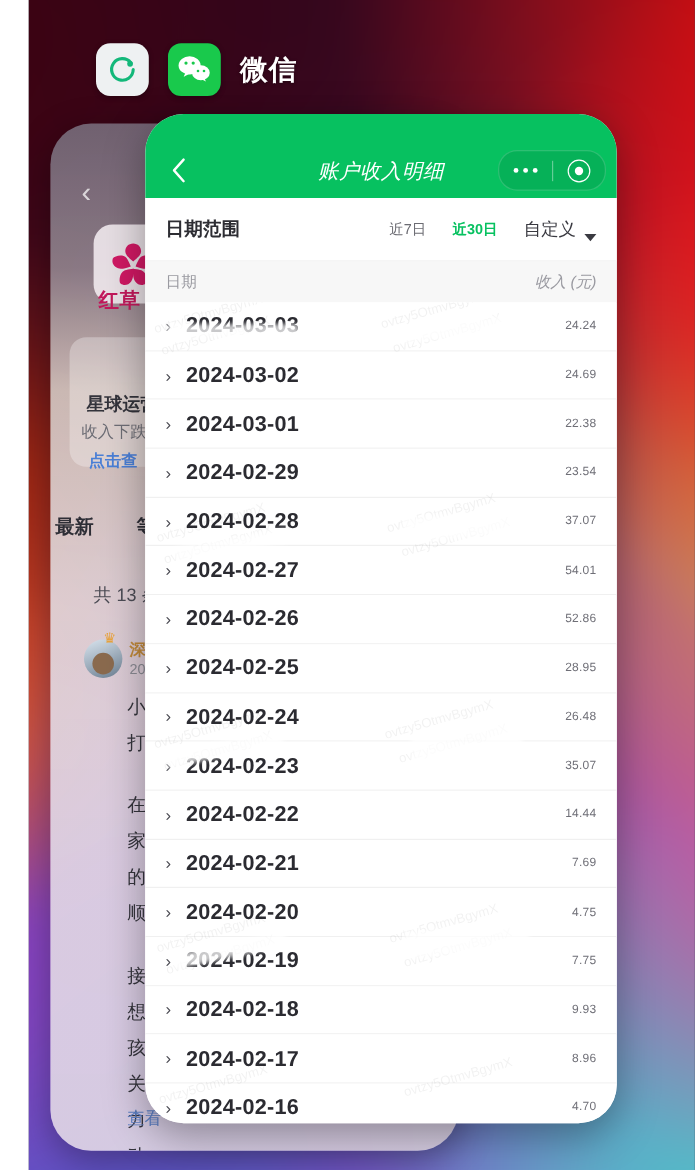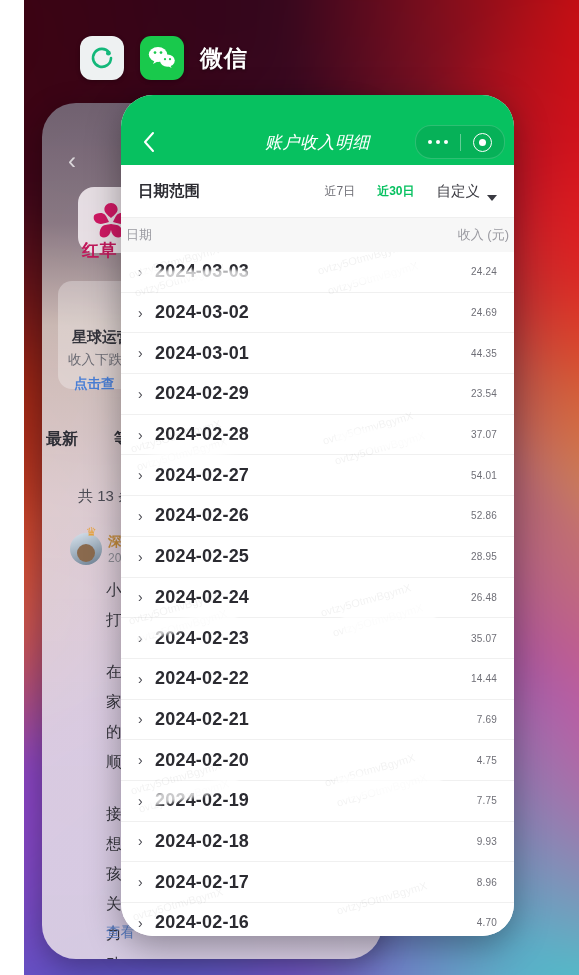--- a/index.html
+++ b/index.html
@@ -288,26 +288,26 @@
     border-left: 5px solid transparent;
     border-right: 5px solid transparent;
     border-top: 6px solid #3a3a41;
   }
 
   
   .table-head {
     height: 34px;
     background: #f7f7f7;
     display: flex; align-items: center;
-    padding: 0 5px;
+    padding: 0 17px;
     font-size: 13px;
     color: #9a9aa1;
     gap: 30px;
   }
-  .table-head .th-amount { margin-left: auto; }
+  .table-head .th-amount { margin-left: auto; font-style: italic; }
 
   .table-body {
     position: relative;
   }
   .trow {
     height: 39.7px;
     display: flex;
     align-items: center;
     padding: 0 17px;
     border-bottom: 1px solid #f0f0f0;
@@ -517,21 +517,21 @@
         <span class="tamt">24.24</span>
       </div>
       <div class="trow">
         <span class="chev">›</span>
         <span class="tdate">2024-03-02</span>
         <span class="tamt">24.69</span>
       </div>
       <div class="trow">
         <span class="chev">›</span>
         <span class="tdate">2024-03-01</span>
-        <span class="tamt">44.35</span>
+        <span class="tamt">22.38</span>
       </div>
       <div class="trow">
         <span class="chev">›</span>
         <span class="tdate">2024-02-29</span>
         <span class="tamt">23.54</span>
       </div>
       <div class="trow">
         <span class="chev">›</span>
         <span class="tdate">2024-02-28</span>
         <span class="tamt">37.07</span>

